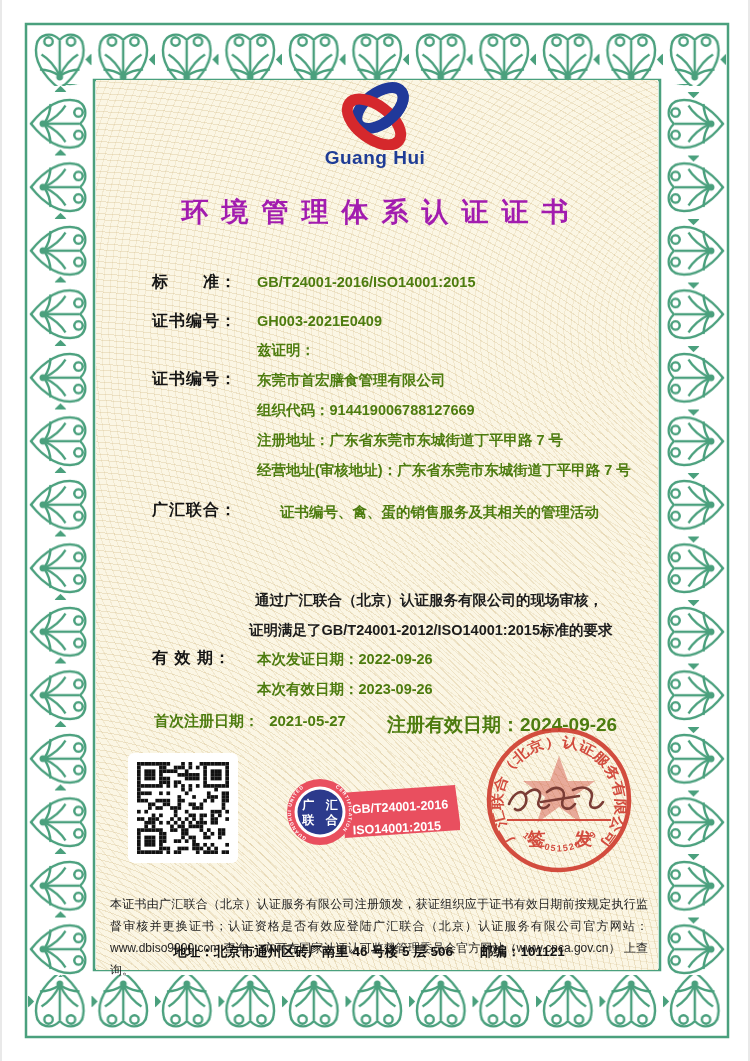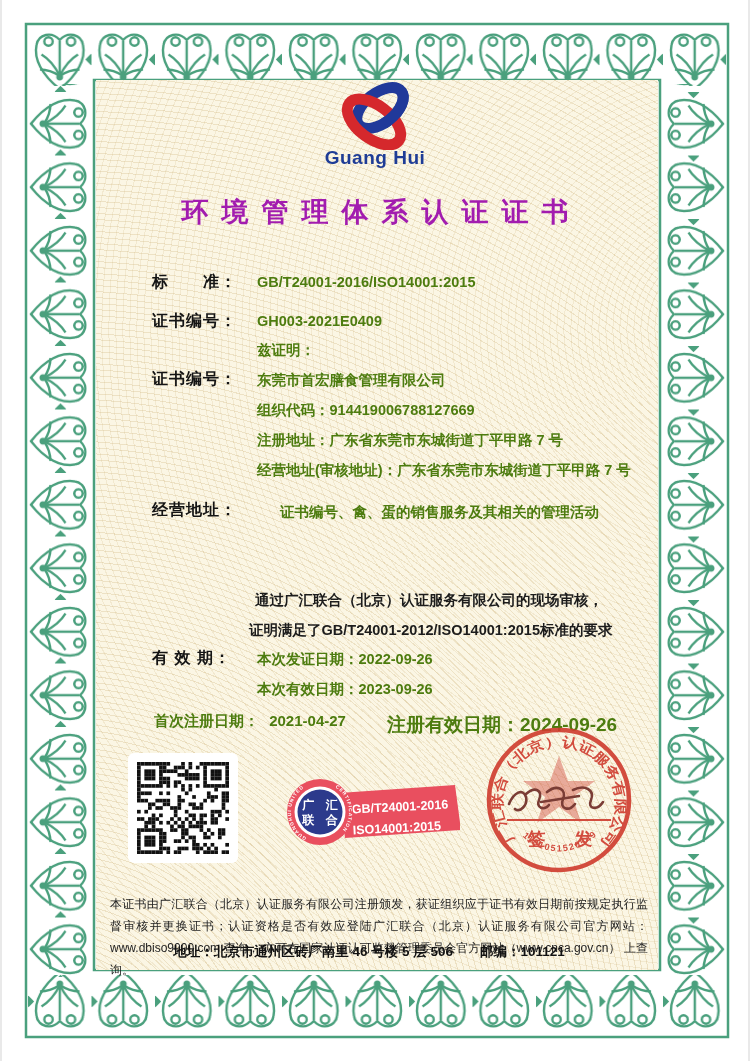--- a/index.html
+++ b/index.html
@@ -88,33 +88,33 @@
 
   <div class="abs val" style="left:255px;top:341px;">兹证明：</div>
 
   <div class="abs lbl" style="left:150px;top:369px;">证书编号：</div>
   <div class="abs val" style="left:255px;top:371px;">东莞市首宏膳食管理有限公司</div>
 
   <div class="abs val" style="left:255px;top:401px;">组织代码：914419006788127669</div>
   <div class="abs val" style="left:255px;top:431px;">注册地址：广东省东莞市东城街道丁平甲路 7 号</div>
   <div class="abs val" style="left:255px;top:461px;">经营地址(审核地址)：广东省东莞市东城街道丁平甲路 7 号</div>
 
-  <div class="abs lbl" style="left:150px;top:500px;">经营地址：</div>
+  <div class="abs lbl" style="left:150px;top:500px;">广汇联合：</div>
   <div class="abs val" style="left:278px;top:503px;">证书编号、禽、蛋的销售服务及其相关的管理活动</div>
 
   <div class="abs stmt" style="left:253px;top:591px;">通过广汇联合（北京）认证服务有限公司的现场审核，</div>
   <div class="abs stmt" style="left:247px;top:621px;">证明满足了GB/T24001-2012/ISO14001:2015标准的要求</div>
 
   <div class="abs lbl" style="left:150px;top:648px;">有 效 期：</div>
   <div class="abs val" style="left:255px;top:650px;">本次发证日期：2022-09-26</div>
   <div class="abs val" style="left:255px;top:680px;">本次有效日期：2023-09-26</div>
 
   <div class="abs val" style="left:152px;top:712px;font-size:15px;">
     <span>首次注册日期：</span>
-    <span style="margin-left:6px;">2021-04-27</span>
+    <span style="margin-left:6px;">2021-05-27</span>
   </div>
   <div class="abs val" style="left:385px;top:712px;font-size:19px;">
     <span>注册有效日期：</span><span>2024-09-26</span>
   </div>
 
   <div class="qr-box">
     <svg width="92" height="92" viewBox="0 0 100 100" id="qr">
         <rect x="0" y="0" width="4" height="4" fill="#111"></rect>
         <rect x="4" y="0" width="4" height="4" fill="#111"></rect>
         <rect x="8" y="0" width="4" height="4" fill="#111"></rect>

